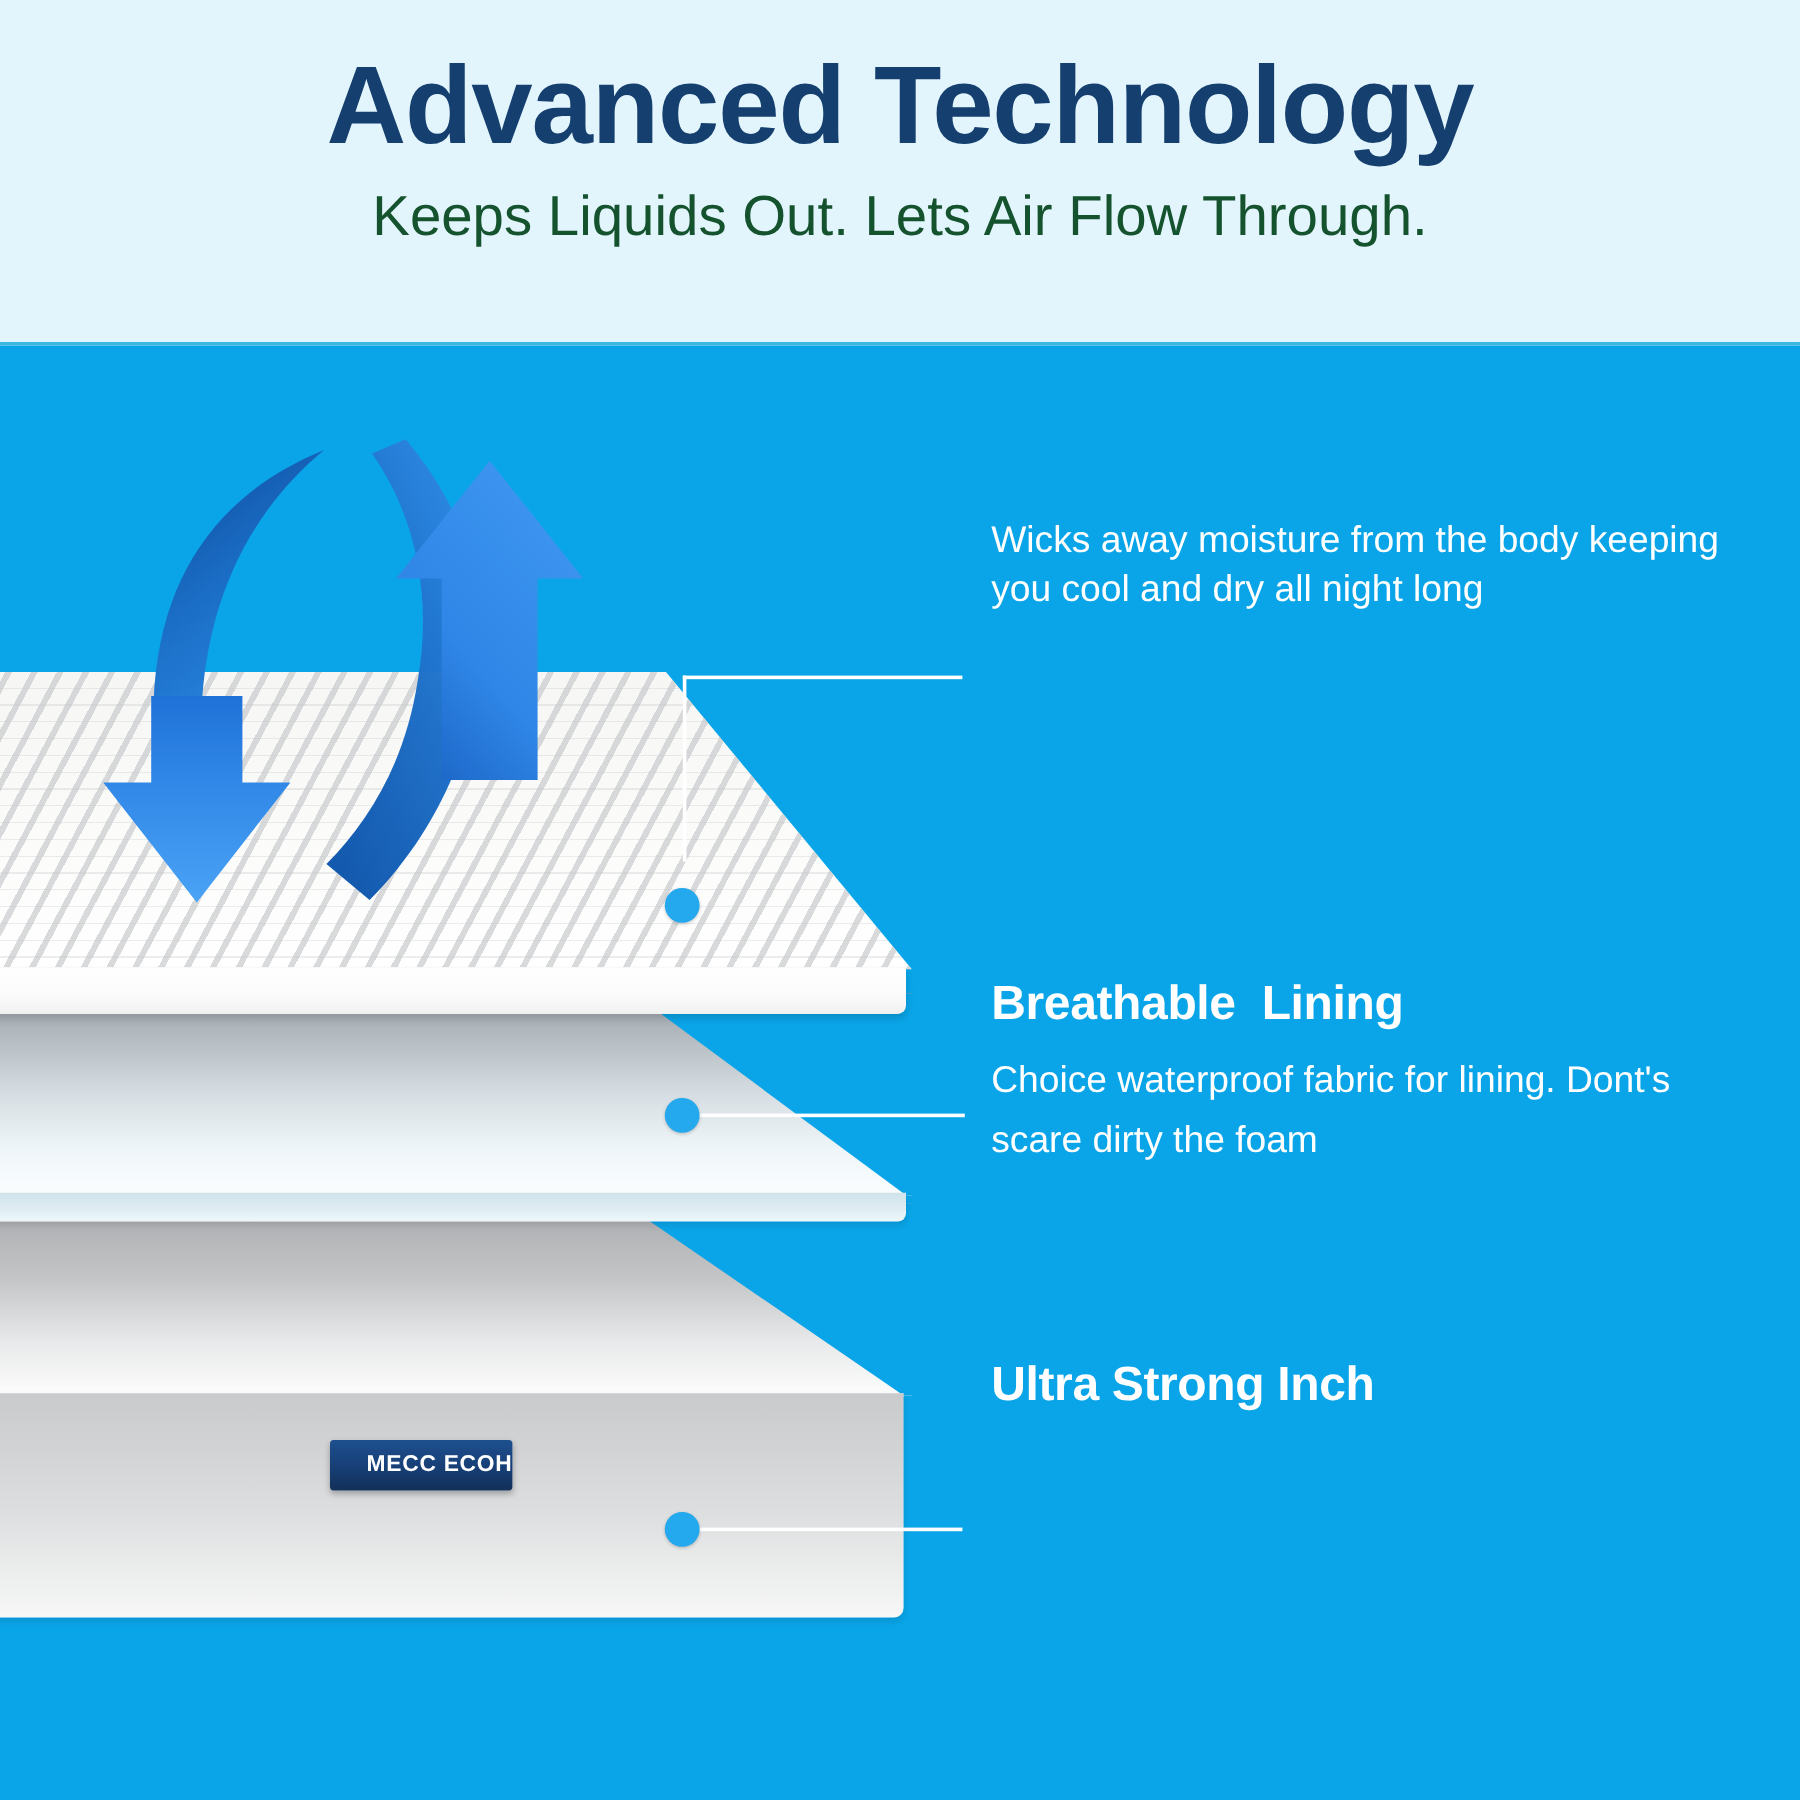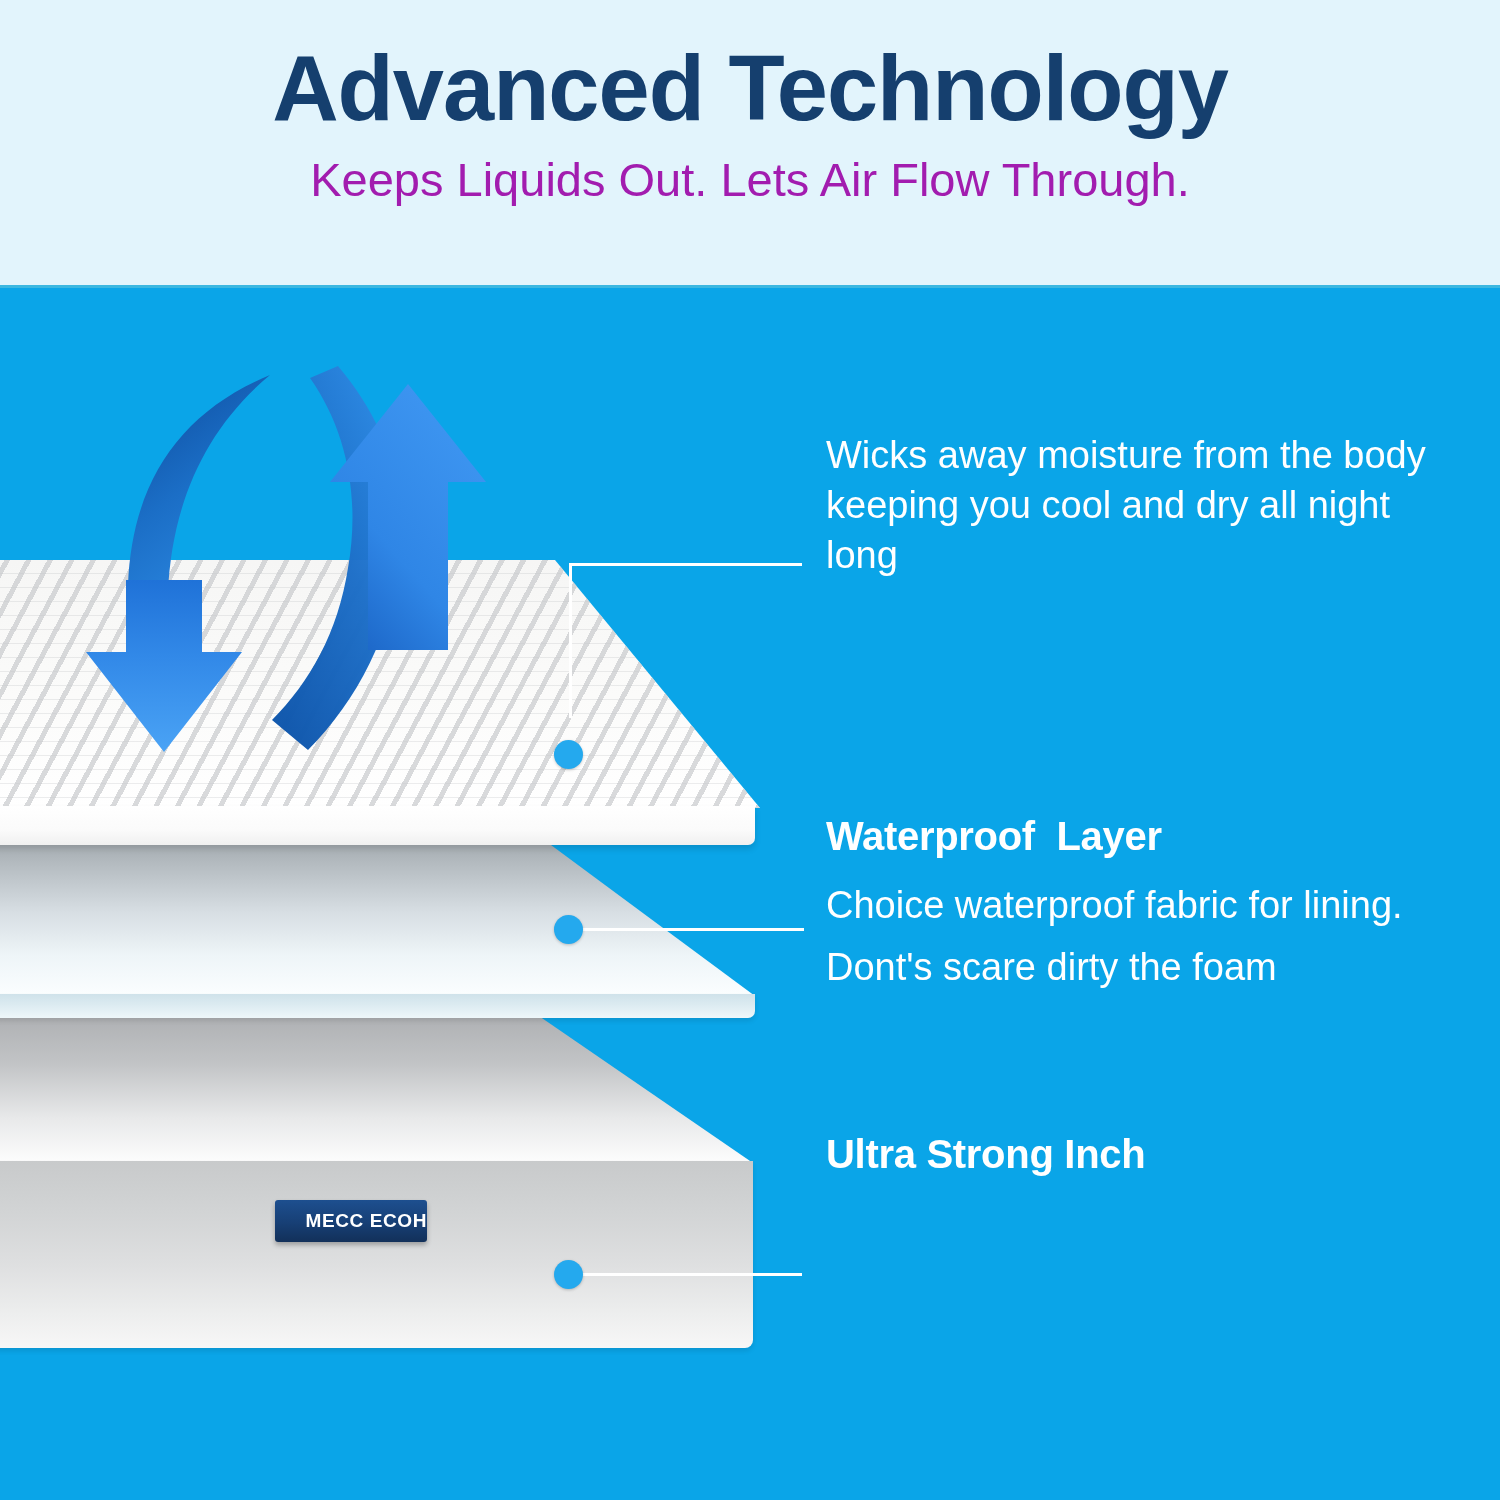--- a/index.html
+++ b/index.html
@@ -34,21 +34,21 @@
     font-weight:bold;
     letter-spacing:-1px;
     color:#153f6e;
     line-height:1.0;
     white-space:nowrap;
   }
   .header-sub {
     margin-top:22px;
     font-size:47px;
     font-weight:normal;
-    color:#a21caf;
+    color:#14532d;
     line-height:1.0;
     white-space:nowrap;
   }
 
   
   .stage {
     position:absolute;
     left:0; top:288px;
     width:1500px; height:1212px;
     background:#0aa5e8;
@@ -211,21 +211,21 @@
     color:#ffffff;
   }
   .callout-title {
     font-size:40px;
     font-weight:bold;
     letter-spacing:-0.3px;
     line-height:1.05;
     white-space:pre;
   }
   .callout-body {
-    font-size:38px;
+    font-size:31px;
     font-weight:300;
     line-height:1.32;
     margin-top:18px;
     max-width:640px;
   }
   .callout-body.loose { line-height:1.62; }
 
   #c1 { left:826px; top:124px; }
   #c2 { left:826px; top:527px; }
   #c3 { left:826px; top:845px; }
@@ -317,21 +317,21 @@
     <div class="dot" style="left:554px; top:627px;"></div>
 
     <div class="leader-h" style="left:576px; top:985px; width:226px;"></div>
     <div class="dot" style="left:554px; top:972px;"></div>
 
     <div class="callout" id="c1">
       <div class="callout-body">Wicks away moisture from the body keeping you cool and dry all night long</div>
     </div>
 
     <div class="callout" id="c2">
-      <div class="callout-title">Waterproof  Layer</div>
+      <div class="callout-title">Breathable  Lining</div>
       <div class="callout-body loose">Choice waterproof fabric for lining. Dont's scare dirty the foam</div>
     </div>
 
     <div class="callout" id="c3">
       <div class="callout-title">Ultra Strong Inch</div>
     </div>
 
   </div>
 </div>
 

